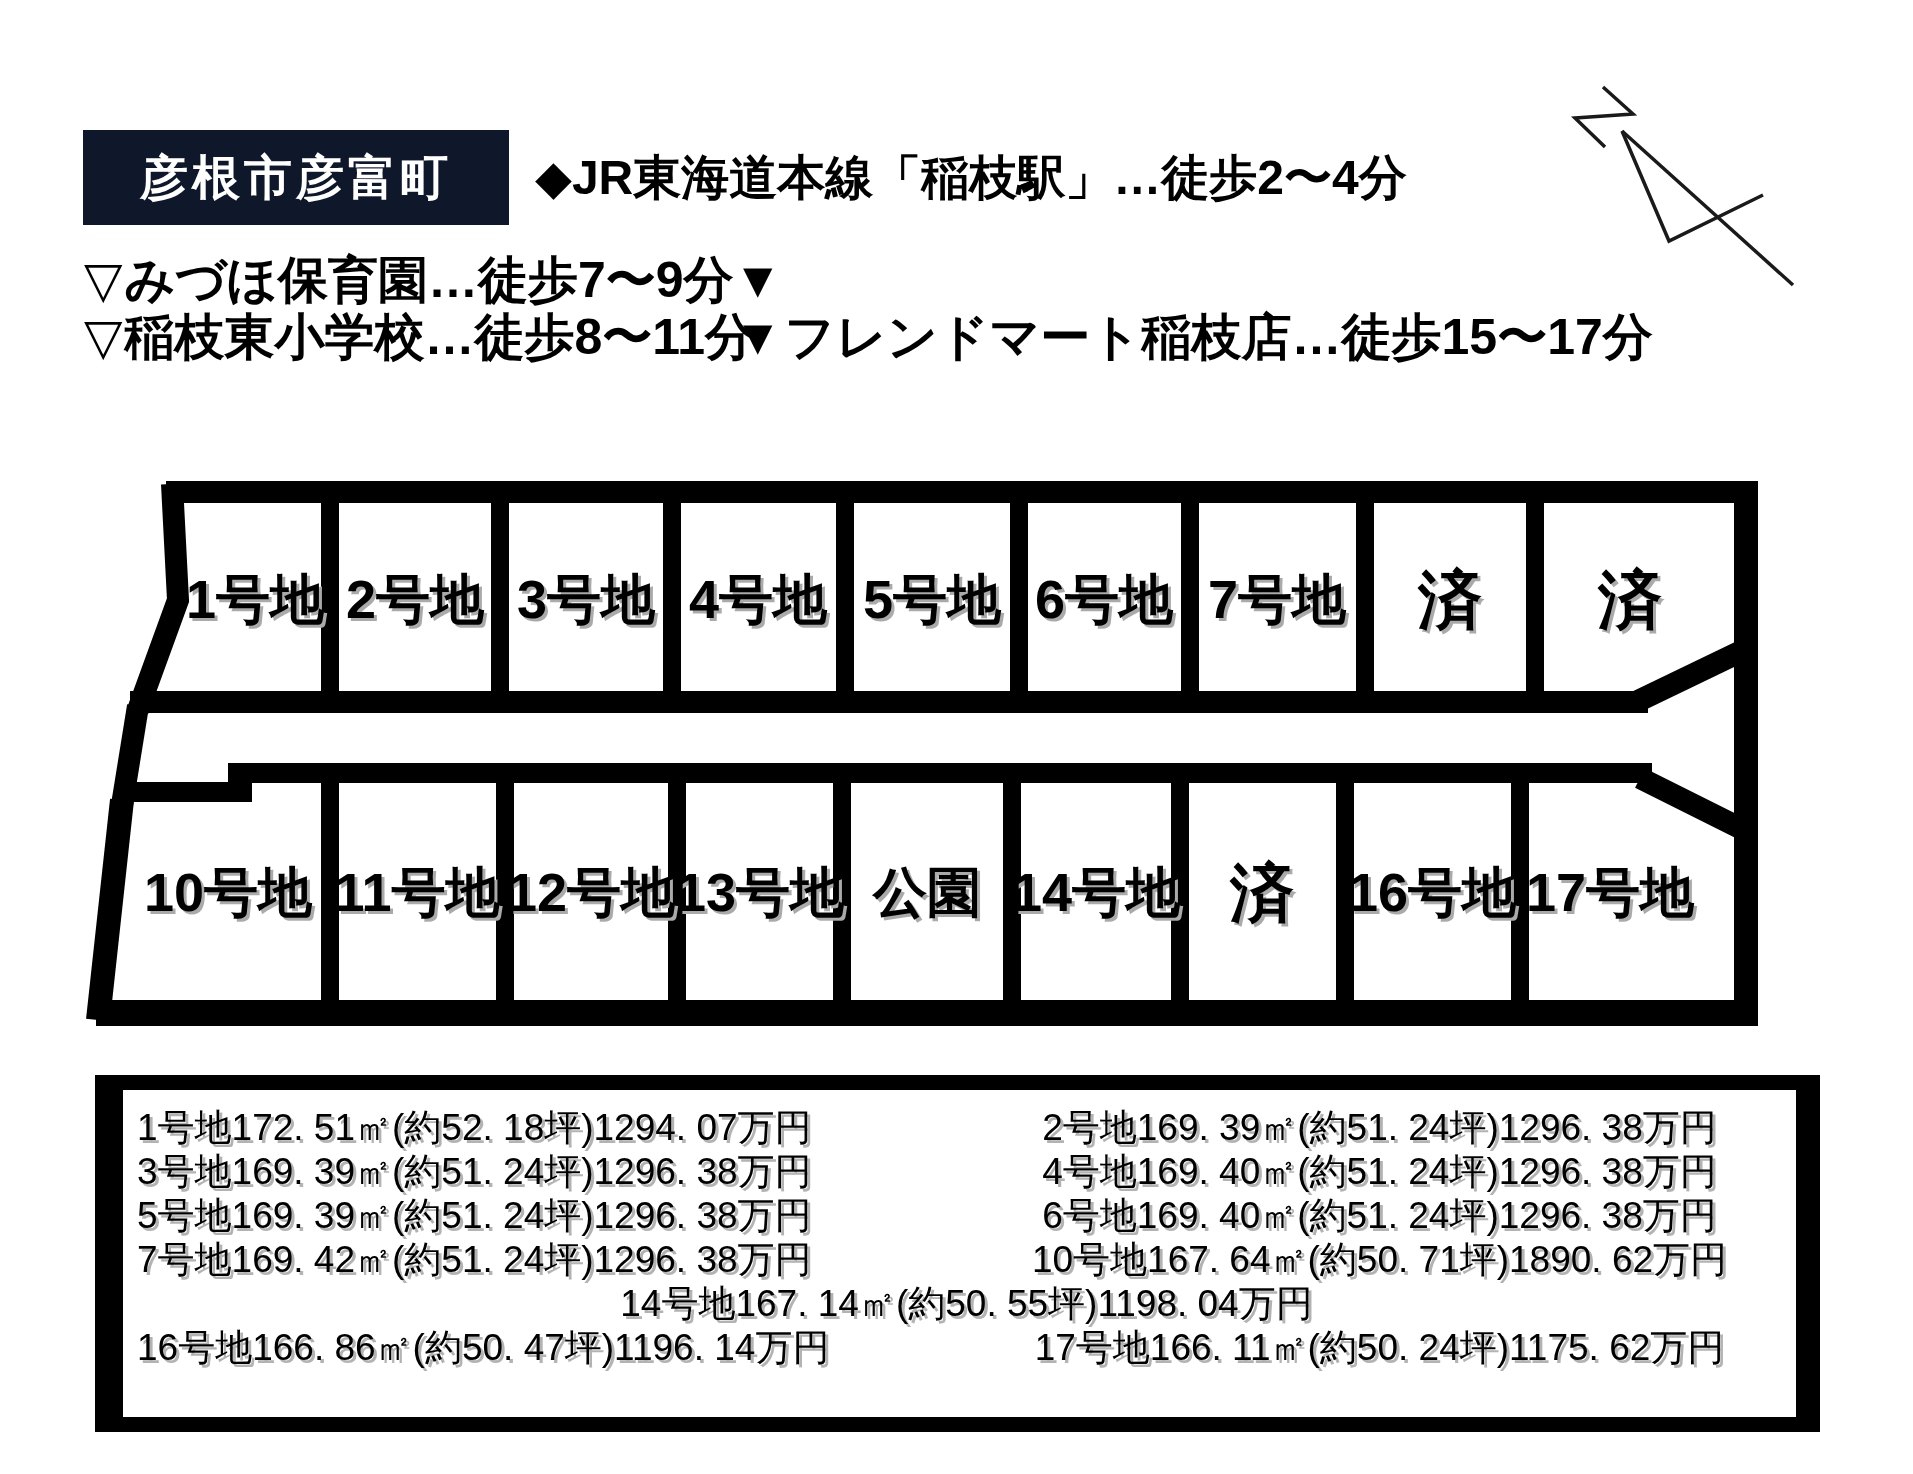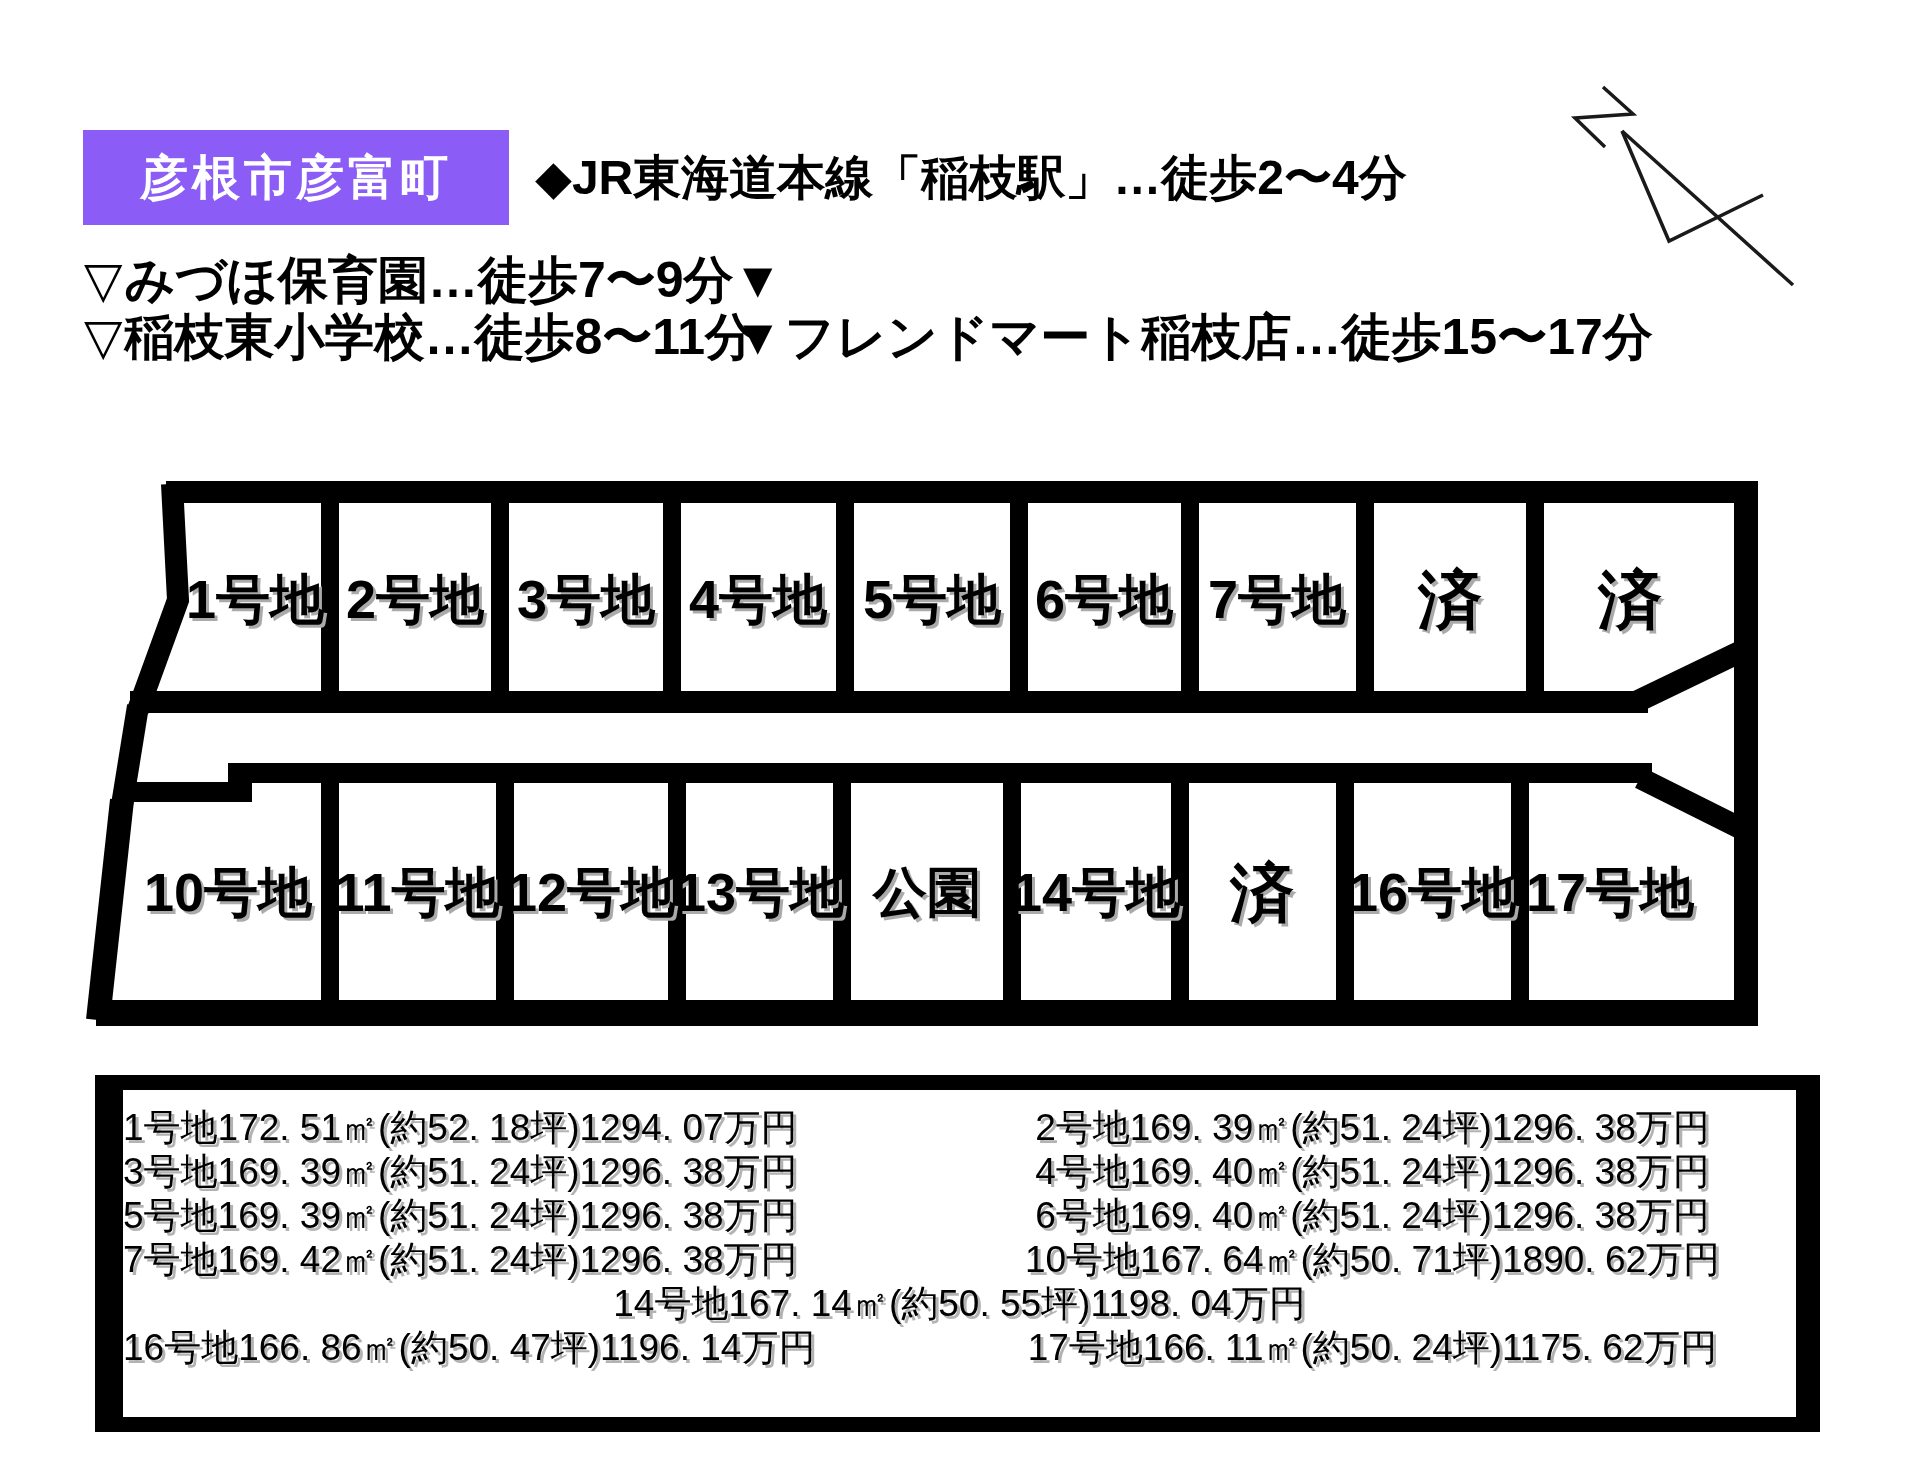--- a/index.html
+++ b/index.html
@@ -4,21 +4,21 @@
 <style>
   html,body{margin:0;padding:0;background:#ffffff;}
   body{
     width:1913px;height:1474px;position:relative;overflow:hidden;
     font-family:"Liberation Sans","DejaVu Sans",sans-serif;color:#000;
   }
   .abs{position:absolute;}
 
   
   .area-badge{
-    left:83px;top:130px;width:426px;height:95px;background:#8b5cf6;color:#fff;
+    left:83px;top:130px;width:426px;height:95px;background:#0f172a;color:#fff;
     display:flex;align-items:center;justify-content:center;
     font-size:48px;font-weight:bold;letter-spacing:4px;
   }
   .station-line{
     left:535px;top:130px;height:95px;display:flex;align-items:center;
     font-size:48px;font-weight:bold;letter-spacing:0px;white-space:nowrap;
   }
 
   
   .facilities{
@@ -38,21 +38,21 @@
     font-size:54px;font-weight:bold;text-anchor:middle;fill:#000;
     filter:drop-shadow(3px 3px 0 #aaaaaa);
   }
   .lot-label.sold{font-size:64px;}
   .north-arrow{stroke:#1a1a1a;stroke-width:3.5;fill:none;}
 
   
   .details-box{
     left:95px;top:1075px;width:1725px;height:357px;box-sizing:border-box;
     border:15px solid #000;border-left-width:28px;border-right-width:24px;
-    padding:16px 0 0 0;background:#fff;
+    padding:16px 0 0 14px;background:#fff;
   }
   .d-row{display:flex;line-height:44px;font-size:37px;white-space:nowrap;
     text-shadow:3px 3px 0 #b3b3b3;}
   .d-left{width:826px;}
   .d-right{flex:1;text-align:center;}
 </style>
 </head>
 <body>
 
 <div class="abs area-badge">彦根市彦富町</div>

